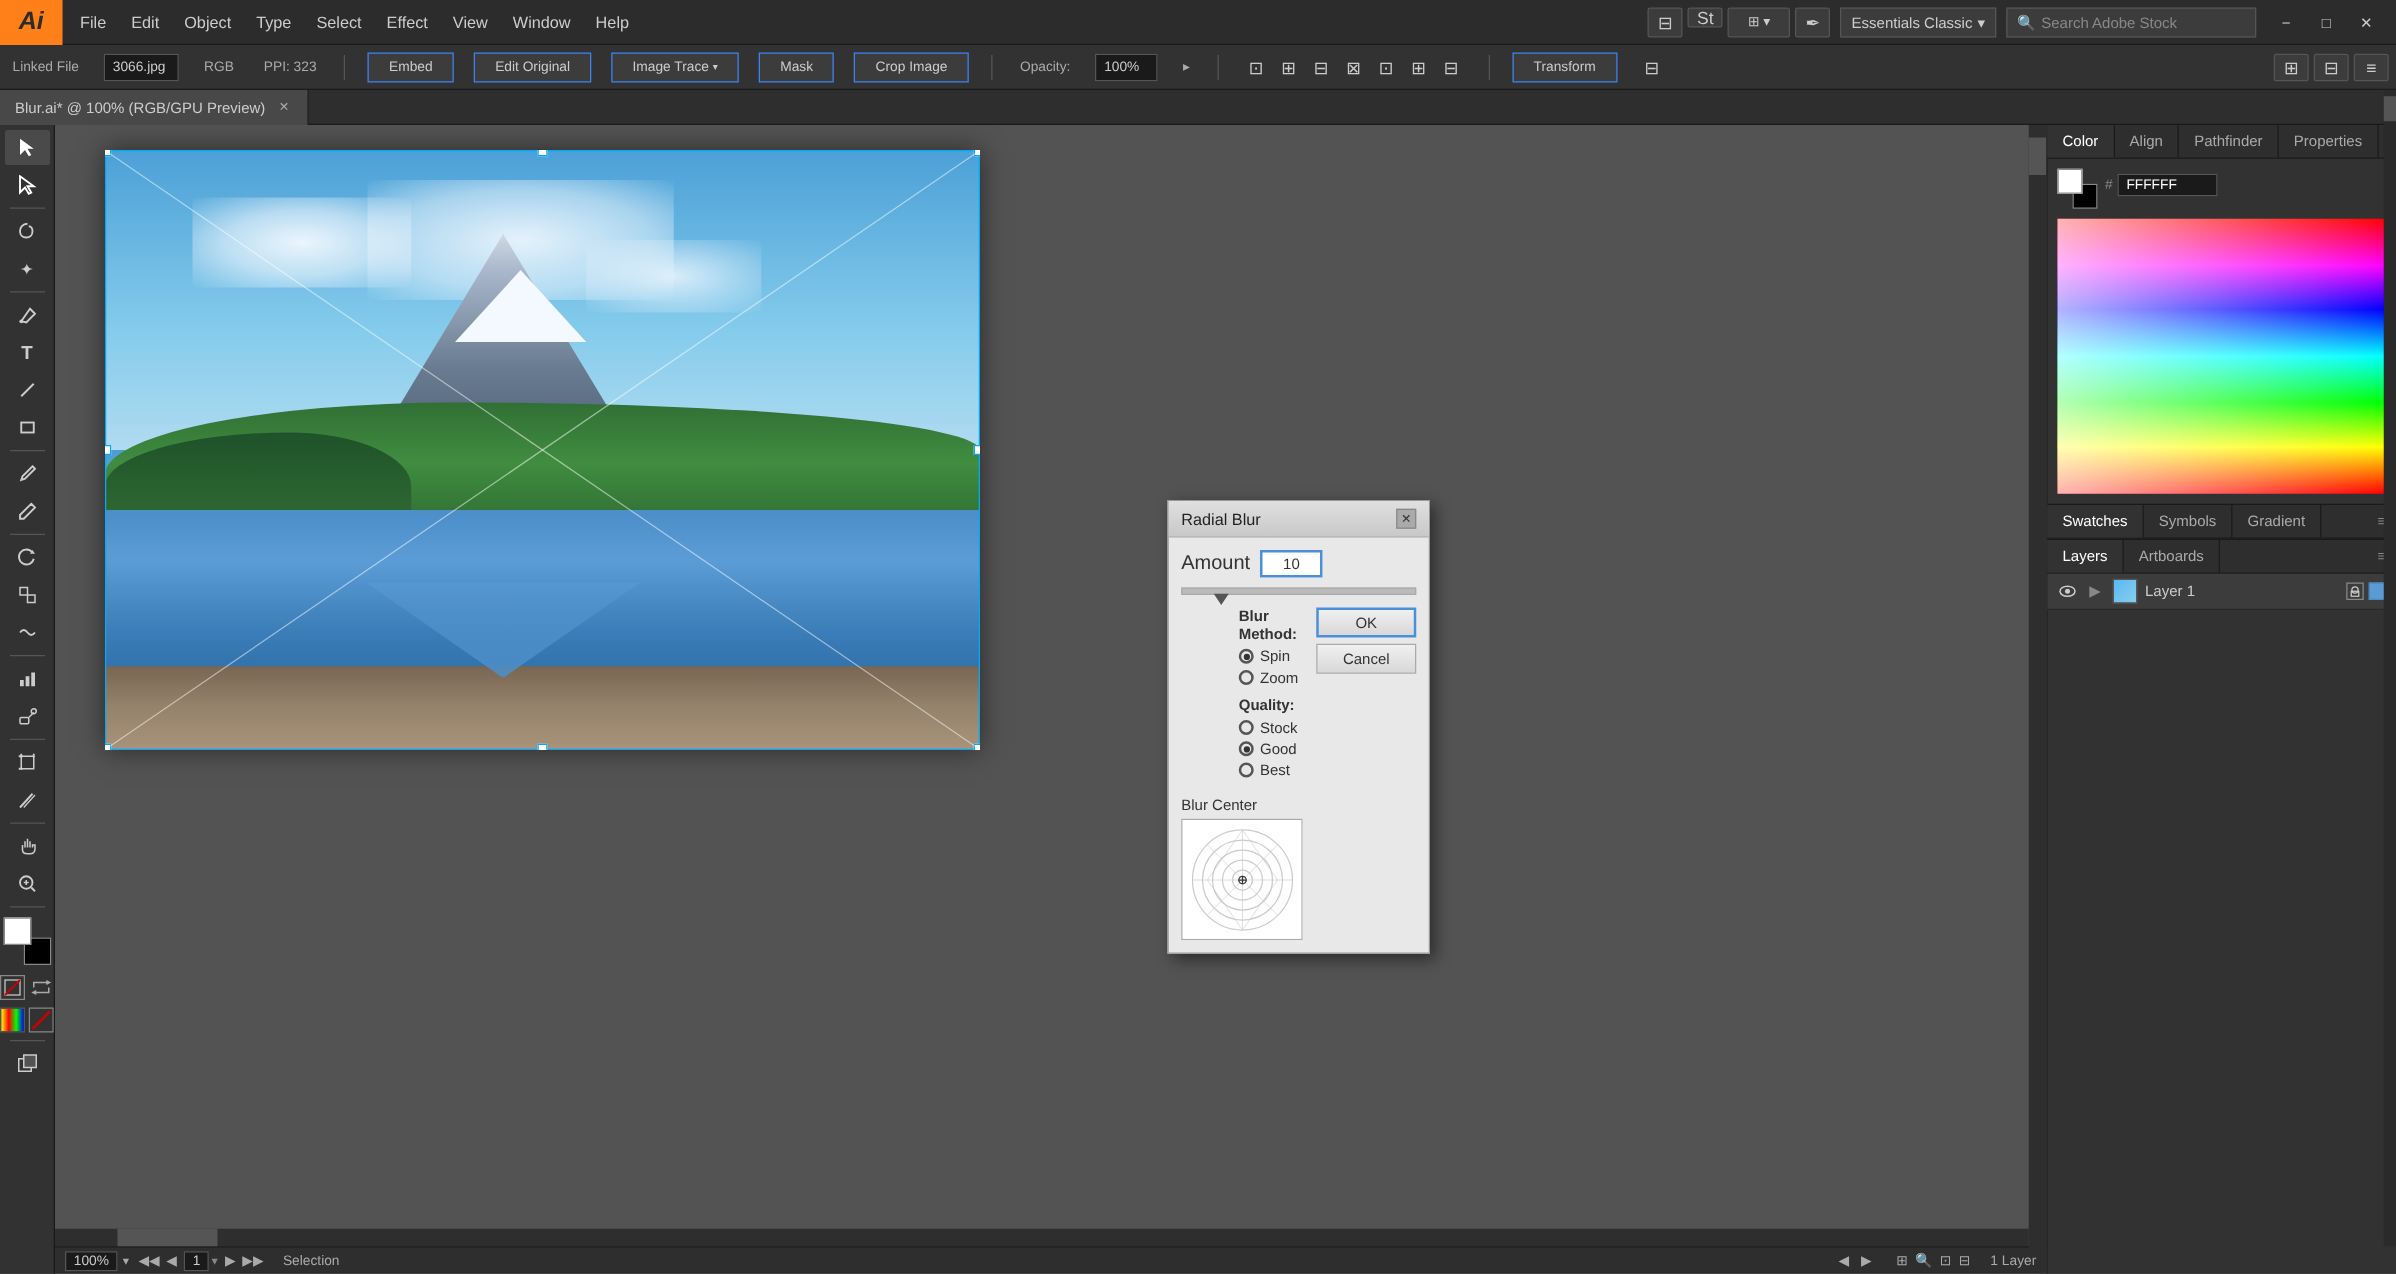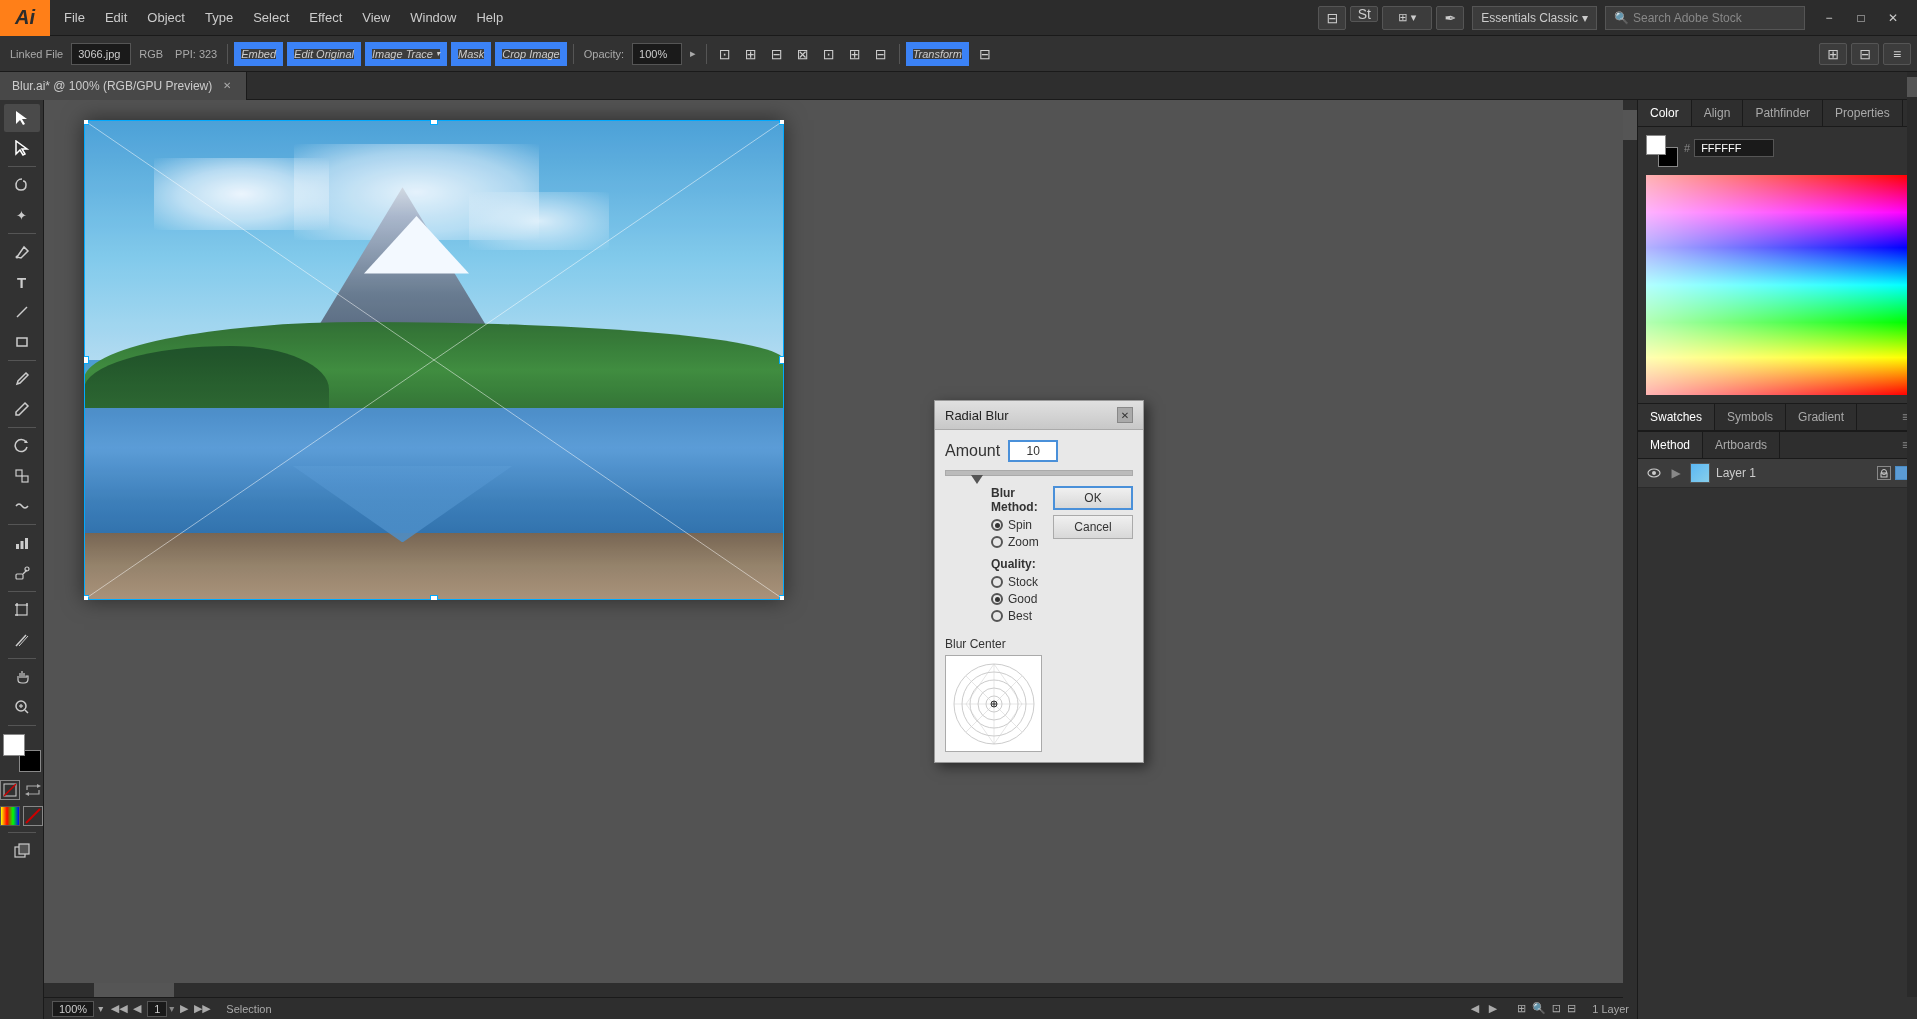--- a/index.html
+++ b/index.html
@@ -24,25 +24,25 @@
     .search-adobe-stock {
       background: #3c3c3c; border: 1px solid #555; color: #888; padding: 3px 8px; font-size: 12px;
       width: 200px; height: 24px; display: flex; align-items: center; gap: 4px;
     }
     .win-controls { display: flex; gap: 0; }
     .win-btn { width: 32px; height: 28px; display: flex; align-items: center; justify-content: center; cursor: pointer; color: #ccc; font-size: 12px; }
 
     
     #toolbar {
       width: 100%; height: 36px; background: #323232; display: flex; align-items: center;
-      border-bottom: 1px solid #1a1a1a; padding: 0 6px; gap: 4px;
+      border-bottom: 1px solid #1a1a1a; padding: 0 6px; gap: 16px;
     }
     .toolbar-item {
-      background: #3c3c3c; border: 7px solid #3b82f6; color: #ccc; padding: 2px 0; font-size: 11px;
-      height: 24px; display: flex; align-items: center; cursor: pointer; white-space: nowrap; font-style: italic;
+      background: #3c3c3c; border: 1px solid #3b82f6; color: #ccc; padding: 2px 16px; font-size: 11px;
+      height: 24px; display: flex; align-items: center; cursor: pointer; white-space: nowrap;
     }
     .toolbar-separator { width: 1px; height: 20px; background: #555; margin: 0 2px; }
     .toolbar-label { color: #aaa; font-size: 11px; padding: 0 4px; }
     .toolbar-value { background: #1a1a1a; border: 1px solid #555; color: #ccc; padding: 2px 6px; font-size: 11px; height: 22px; display: flex; align-items: center; min-width: 50px; }
     .toolbar-dropdown { display: flex; align-items: center; }
     .dropdown-arrow { font-size: 8px; margin-left: 3px; }
 
     
     #doc-tab-bar {
       width: 100%; height: 28px; background: #2e2e2e; display: flex; align-items: center;
@@ -667,21 +667,21 @@
       <div class="swatches-tabs">
         <div class="swatches-tab active">Swatches</div>
         <div class="swatches-tab">Symbols</div>
         <div class="swatches-tab">Gradient</div>
         <div style="margin-left:auto;padding:6px 8px;color:#888;cursor:pointer;">≡</div>
       </div>
     </div>
 
     <div id="layers-panel">
       <div class="layers-tabs">
-        <div class="layers-tab active">Method</div>
+        <div class="layers-tab active">Layers</div>
         <div class="layers-tab">Artboards</div>
         <div style="margin-left:auto;padding:6px 8px;color:#888;cursor:pointer;">≡</div>
       </div>
       <div class="layer-row">
         <div class="layer-eye">
           <svg width="14" height="14" viewBox="0 0 14 14">
               <ellipse cx="7" cy="7" rx="6" ry="4" fill="none" stroke="#ccc" stroke-width="1.2"></ellipse>
               <circle cx="7" cy="7" r="2" fill="#ccc"></circle>
             </svg>
         </div>

